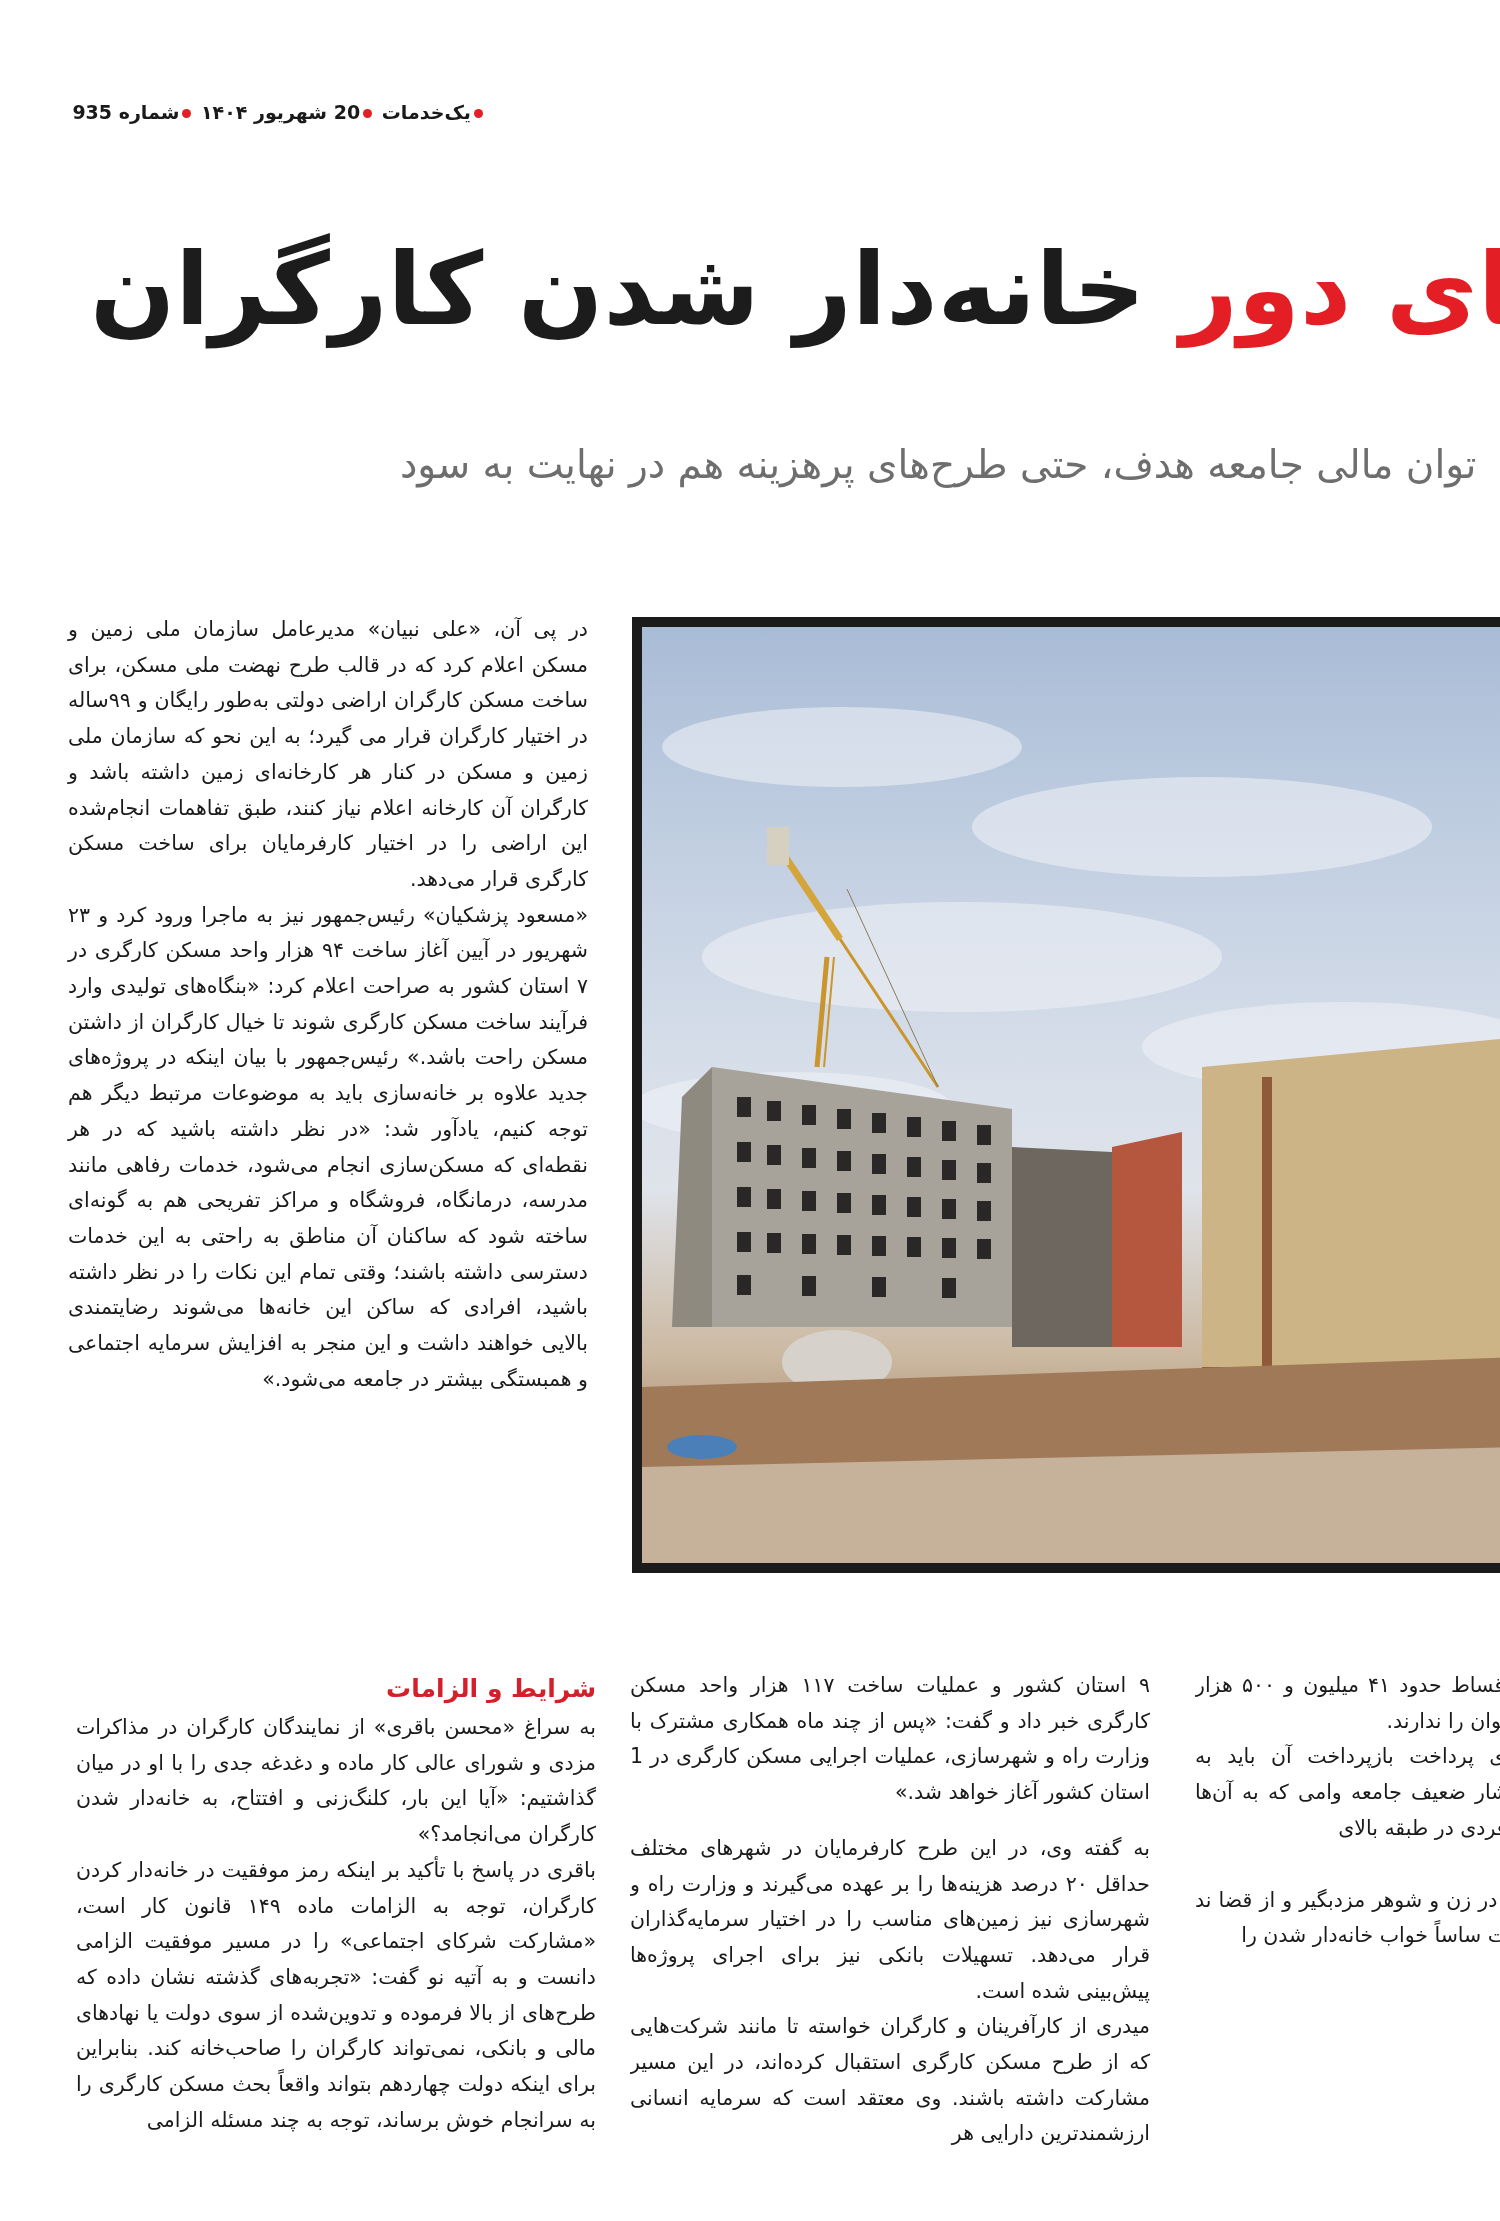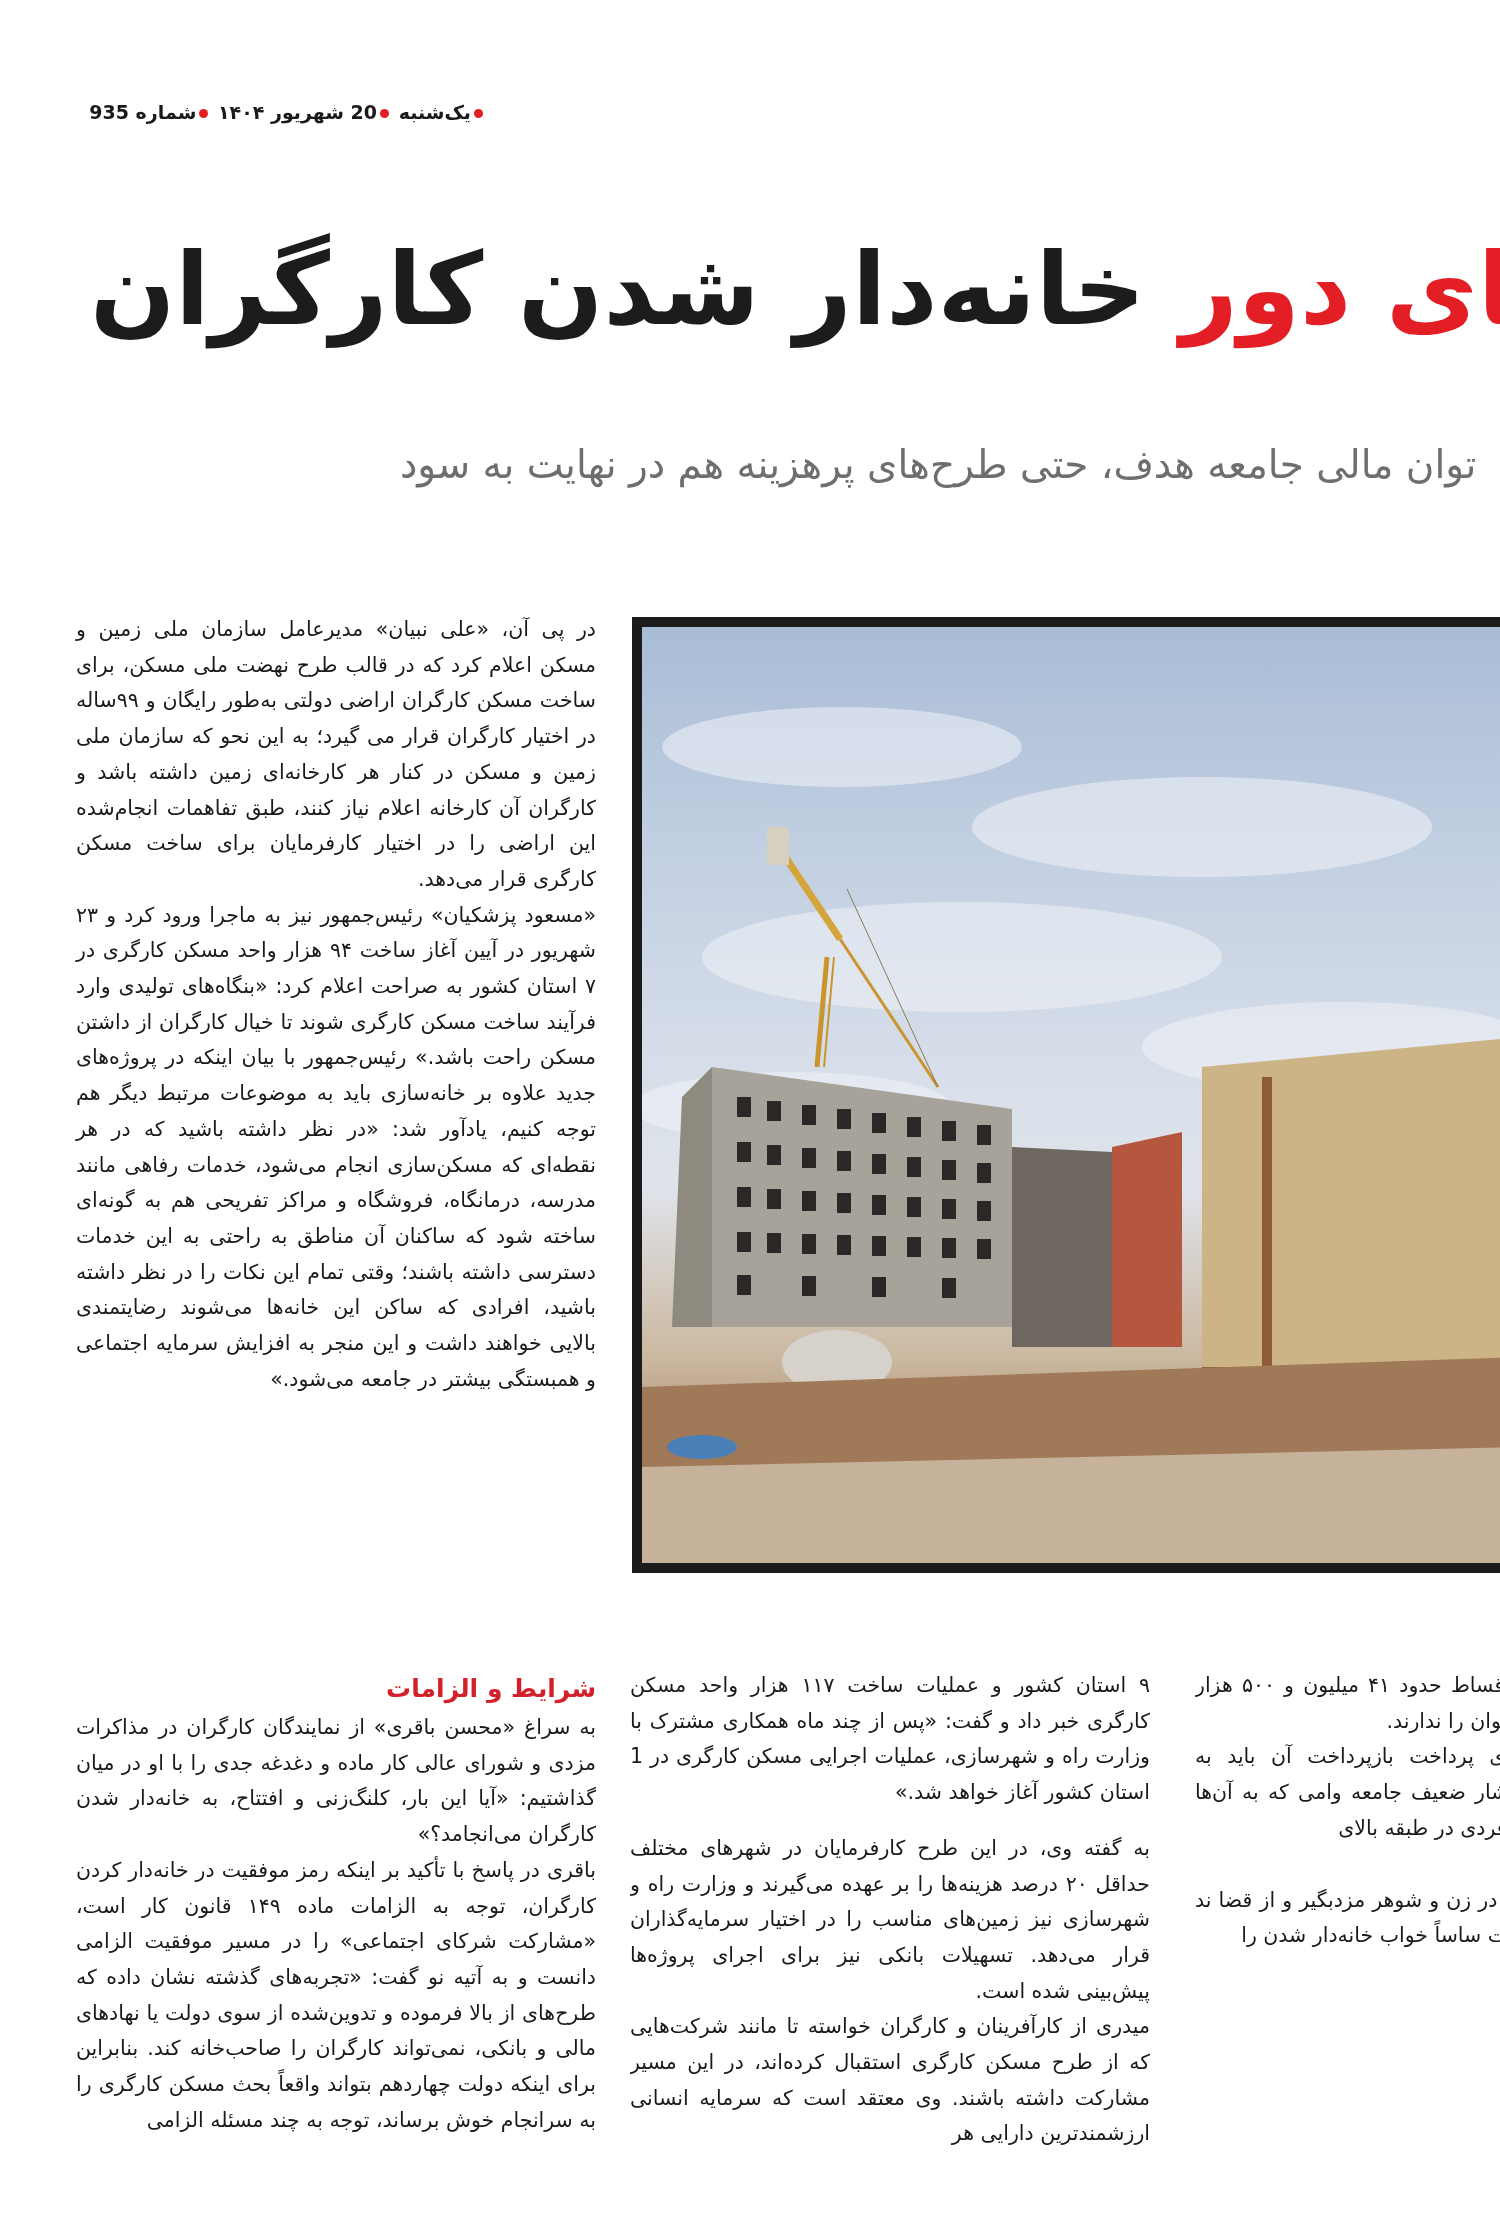--- a/index.html
+++ b/index.html
@@ -23,42 +23,42 @@
     
     .sub-wrap { top: 430px; left: 0; width: 1500px; height: 70px; overflow: hidden; }
     .sub-inner { position: absolute; left: 400px; top: 0; white-space: nowrap; direction: rtl;
       font-family: "DejaVu Sans", sans-serif; font-size: 39px; line-height: 70px; color: #6e6e6e; }
     
     .col {
       direction: rtl; text-align: justify; text-align-last: right;
       font-family: "DejaVu Sans", sans-serif; font-size: 20.5px; line-height: 35.7px; color: #1a1a1a;
     }
     .col p { margin: 0; }
-    .col-left-top { top: 612px; left: 76px; width: 520px; }
+    .col-left-top { top: 612px; left: 68px; width: 520px; }
     .col-left-bottom { top: 1668px; left: 76px; width: 520px; overflow: hidden; height: 553px; }
     .col-mid { top: 1668px; left: 630px; width: 520px; overflow: hidden; height: 553px; }
     .col-right-wrap { top: 1668px; left: 1195px; width: 305px; height: 553px; overflow: hidden; }
     .col-right { position: absolute; top: 0; left: 0; width: 520px; }
     .subhead { color: #d4202a; font-weight: bold; font-size: 25px; line-height: 42px; margin: 0; }
     
     .photo-frame {
       top: 617px; left: 632px; width: 900px; height: 956px;
       background: #1b1b1b; box-sizing: border-box; padding: 10px;
     }
     .photo {
       width: 100%; height: 100%; position: relative; overflow: hidden;
       background: linear-gradient(180deg, #a9bcd6 0%, #c3d0e2 25%, #d9e0ea 50%, #dfe3ea 60%, #cbb8a0 78%, #a68668 90%, #8d7058 100%);
     }
     .photo svg { position: absolute; left: 0; top: 0; }
   </style>
 </head>
 <body>
 
 <div class="abs dateline">
-  <span class="dot"></span><span>یک‌شنبه</span>
+  <span class="dot"></span><span>یک‌خدمات</span>
   <span class="dot"></span><span>20 شهریور ۱۴۰۴</span>
   <span class="dot"></span><span>شماره 935</span>
 </div>
 
 <div class="abs headline-wrap">
   <div class="headline-inner">
     
     <span style="color:#e31e24">رویای دور</span>
     <span style="color:#1c1c1c">خانه‌دار شدن کارگران</span>
   </div>

